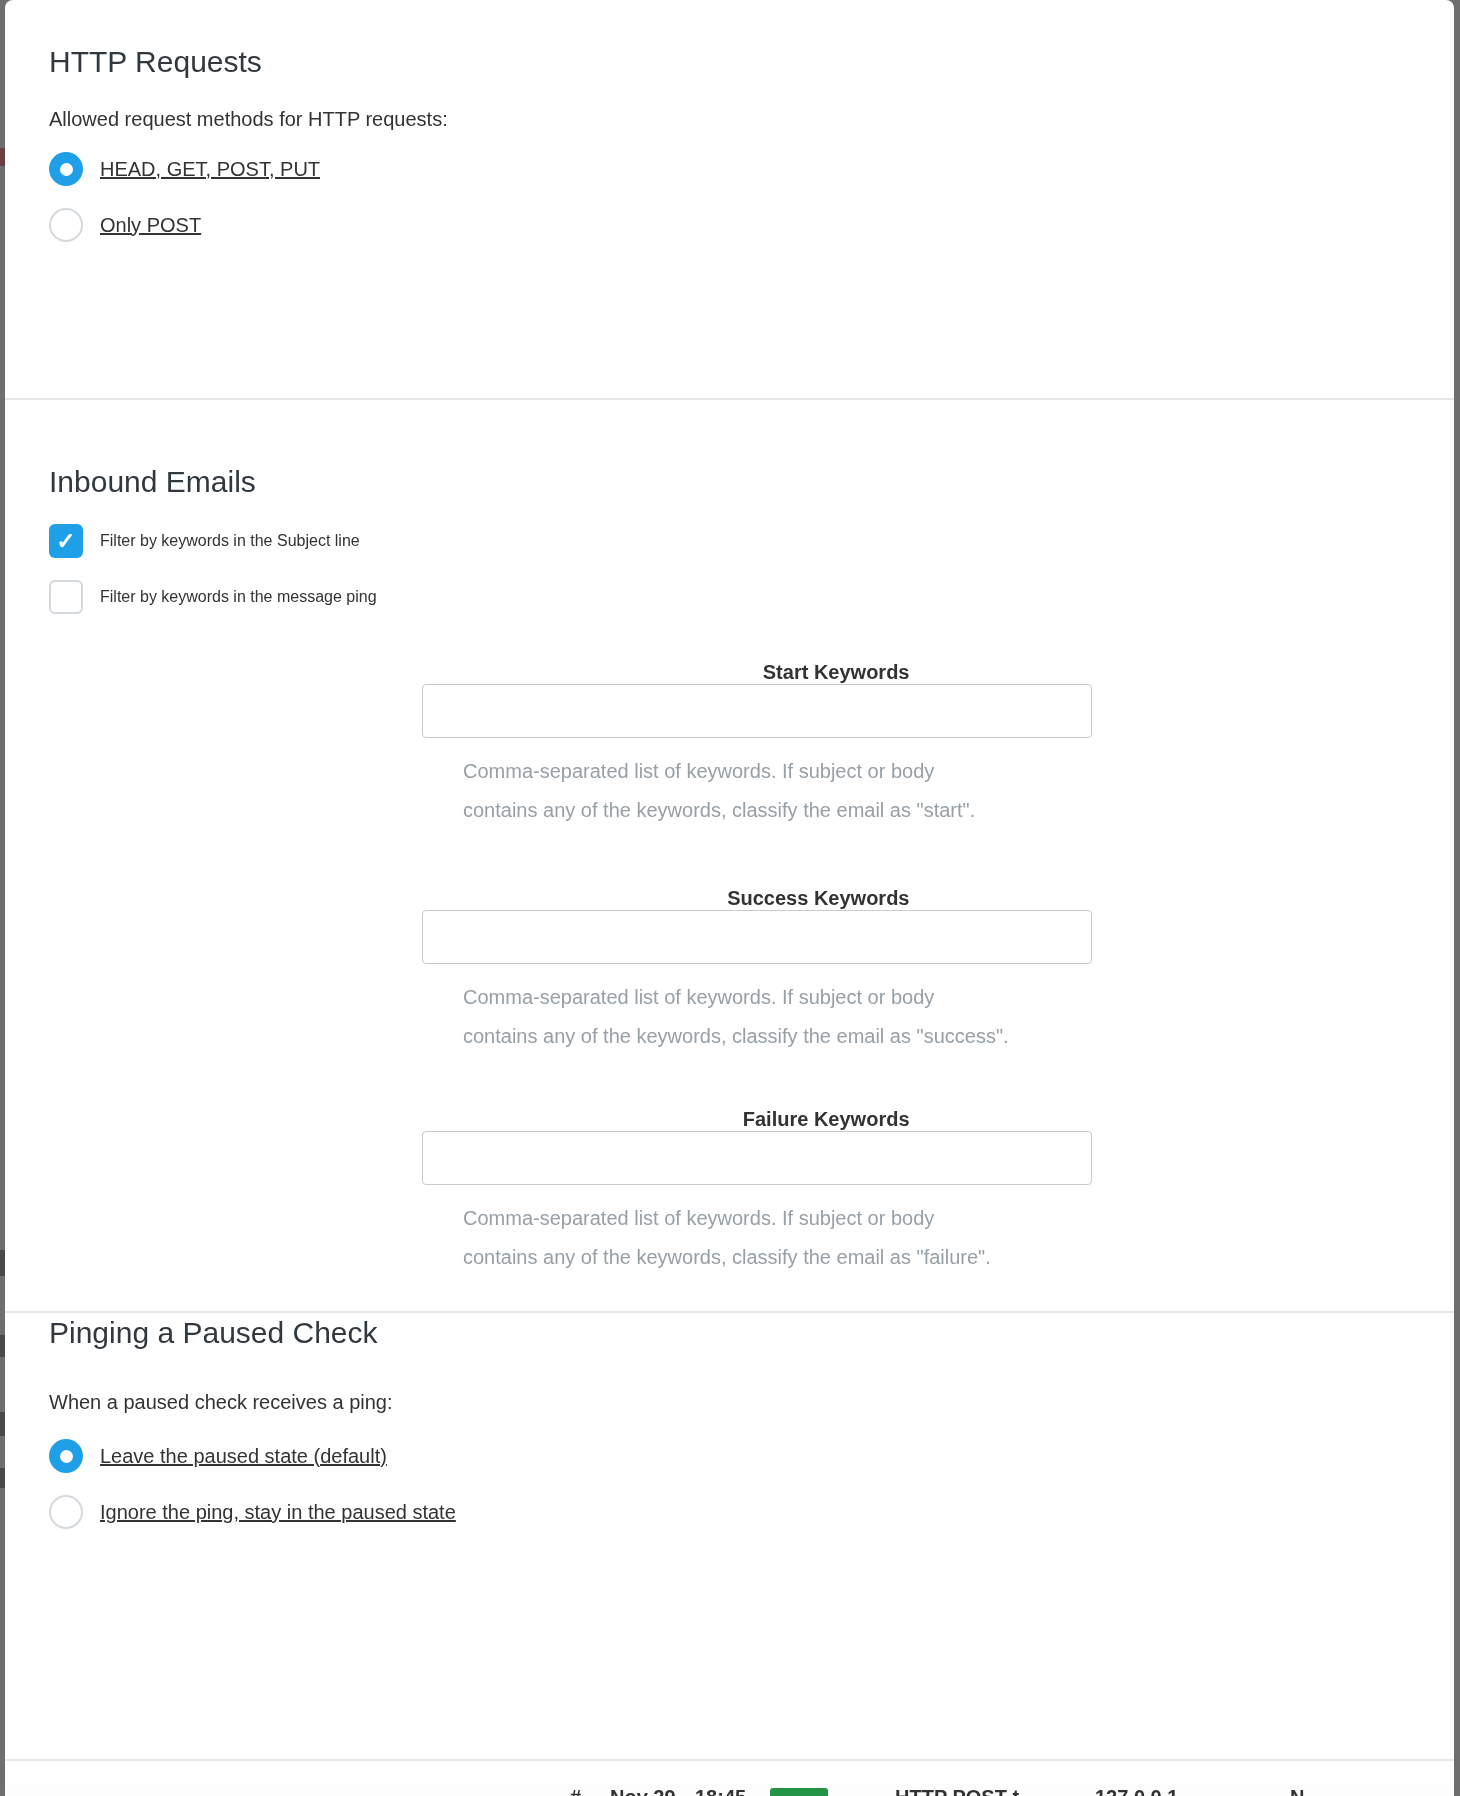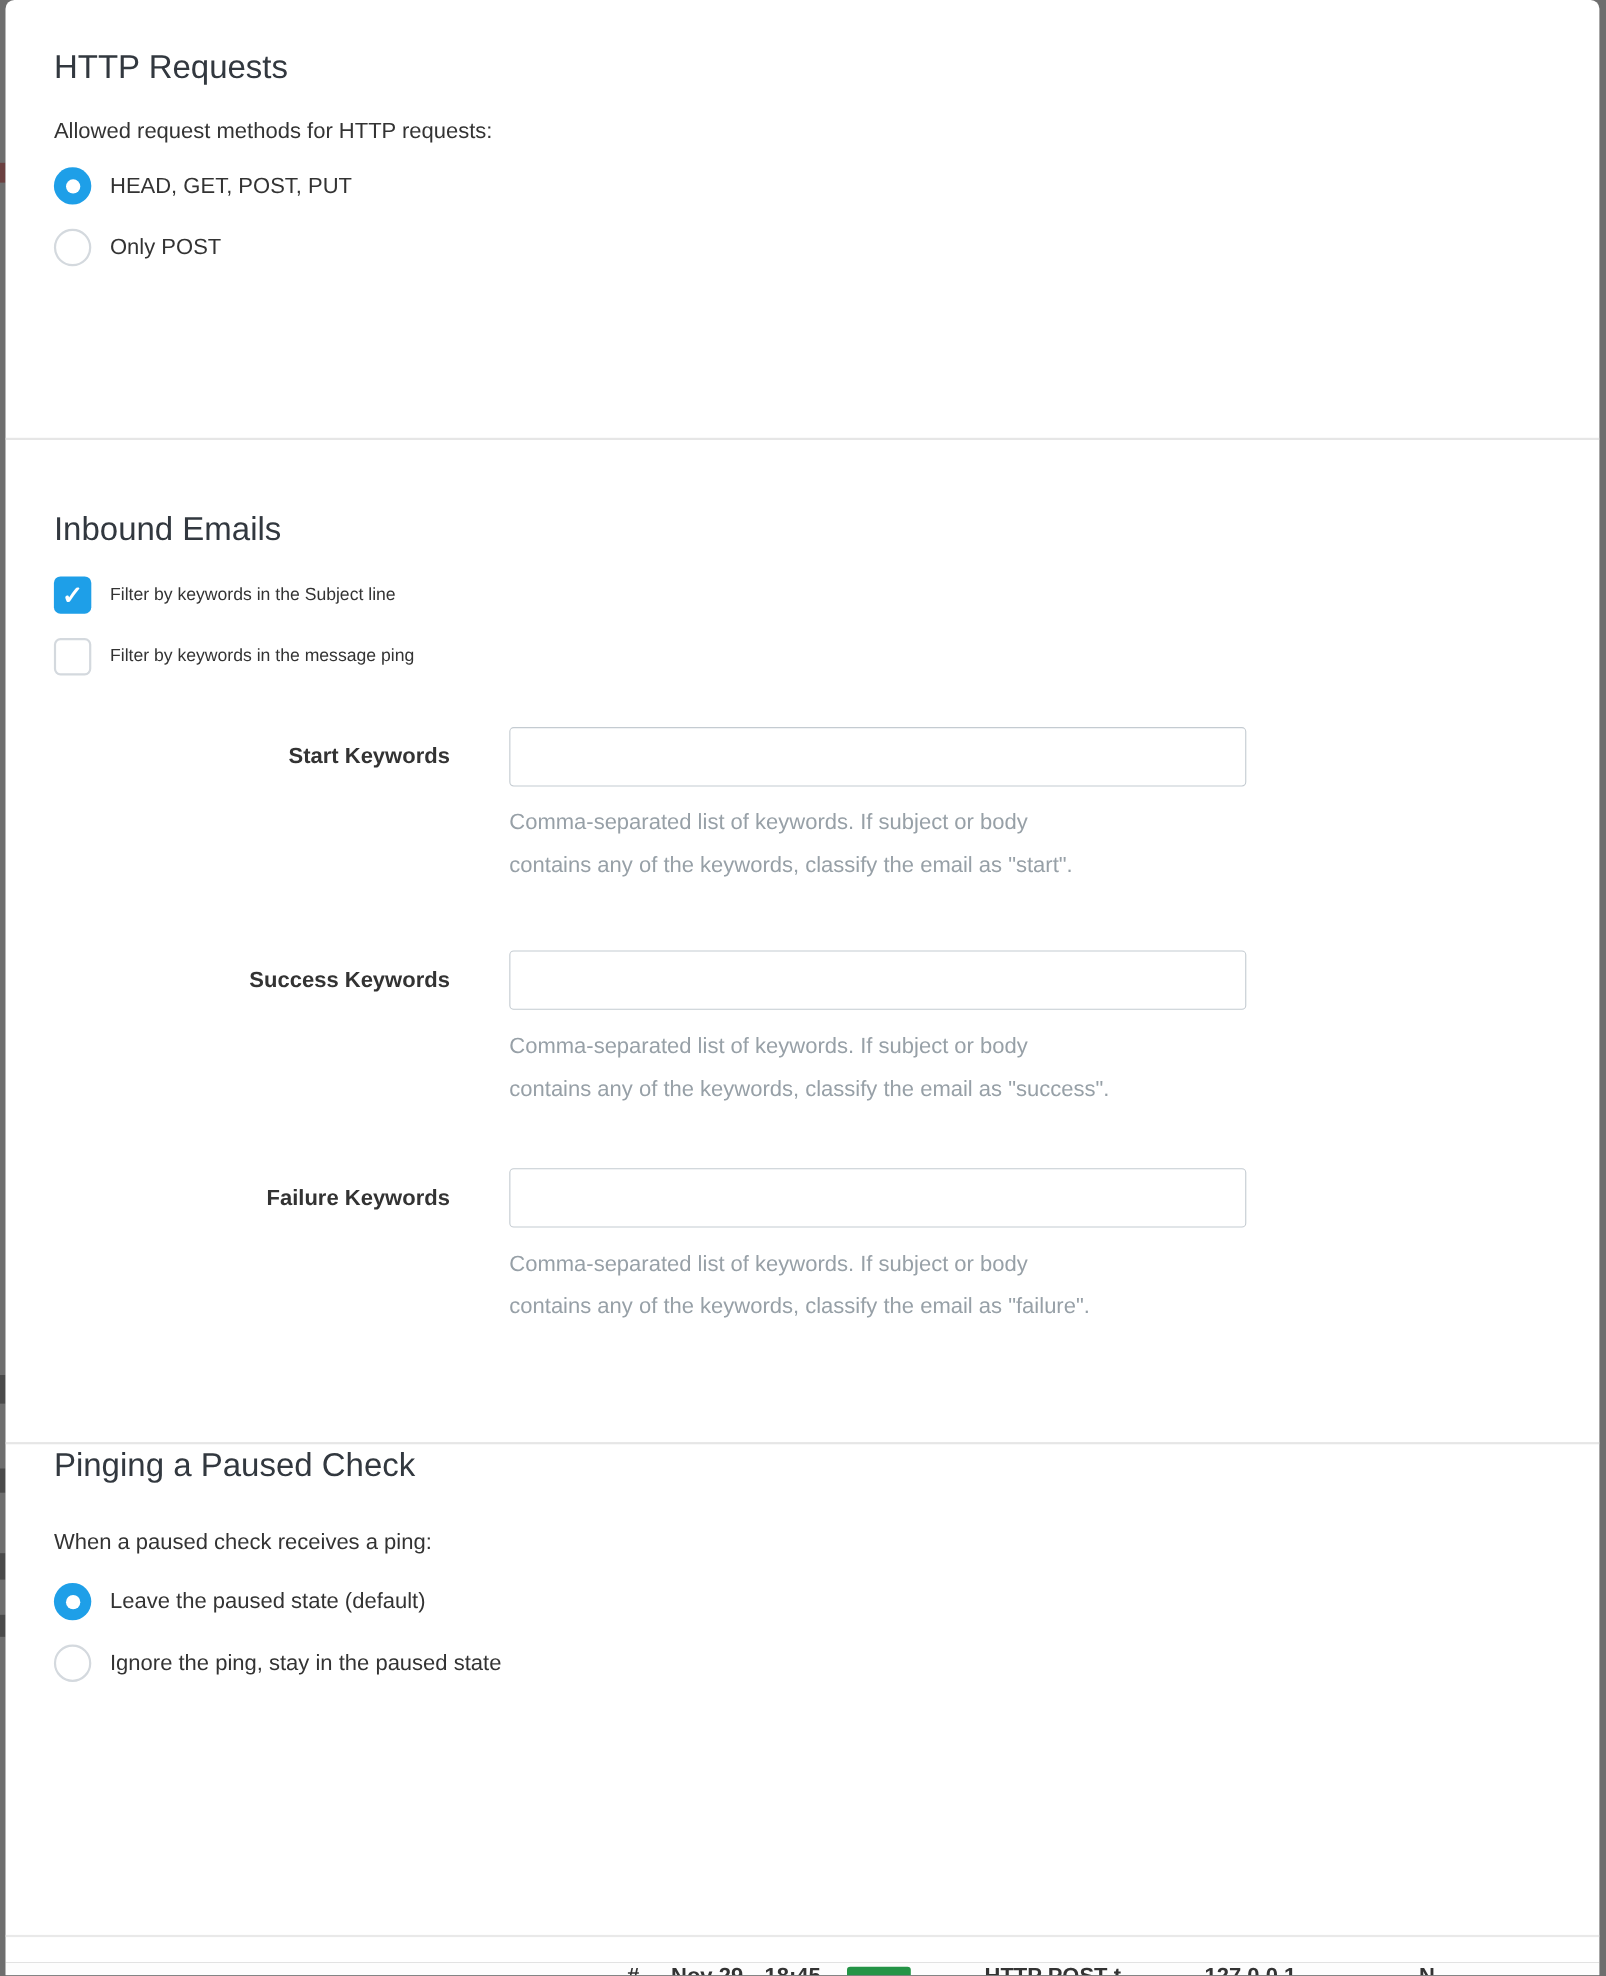--- a/index.html
+++ b/index.html
@@ -24,21 +24,21 @@
   .s2 { height:913px; padding-top:62px; }
   .s3 { height:446px; }
   h2.sec-title { font-size:30px; line-height:40px; font-weight:400; color:#32383f; }
   .s1 h2 { margin-bottom:24px; }
   .s2 h2 { margin-bottom:22px; }
   .s3 h2 { margin-bottom:36px; }
   .subtitle { font-size:20px; line-height:26px; color:#333; }
   .s1 .subtitle { margin-bottom:20px; }
   .s3 .subtitle { margin-bottom:24px; }
   
-  .opt-row { display:flex; align-items:center; height:34px; margin-bottom:22px; cursor:default; }
+  .opt-row { display:flex; align-items:center; height:34px; margin-bottom:22px; cursor:default;text-decoration:underline; }
   .radio {
     flex:0 0 34px; width:34px; height:34px; border-radius:50%;
     border:2px solid #d4d9de; background:#fff; position:relative;
   }
   .radio.on { border:none; background:var(--accent,#1e9fe8); }
   .radio.on .dot {
     position:absolute; left:50%; top:50%; width:13px; height:13px; margin:-6.5px 0 0 -6.5px;
     background:#fff; border-radius:50%;
   }
   .radio .dot { display:none; }
@@ -53,21 +53,21 @@
     display:flex; align-items:center; justify-content:center;
   }
   .cb .tick { display:none; color:#fff; font-size:23px; font-weight:bold; line-height:1; }
   .cb.on { border:none; background:var(--accent,#1e9fe8); }
   .cb.on .tick { display:block; }
   .check-label { margin-left:17px; font-size:16px; color:#333; }
   
   .form-group.g1 { margin-top:47px; }
   .form-group.g2 { margin-top:57px; }
   .form-group.g3 { margin-top:52px; }
-  .form-row { display:flex; align-items:center; }
+  .form-row { display:flex; align-items:center;flex-direction:column; }
   .form-label {
     width:360px; text-align:right; font-size:20px; font-weight:bold; color:#333;
   }
   .text-input {
     margin-left:54px; width:670px; height:54px;
     border:1.5px solid #c4cbd1; border-radius:4px; background:#fff;
     font-family:"Liberation Sans", sans-serif; font-size:20px; color:#333; padding:0 14px;
     outline:none;
   }
   .help { margin-left:414px; margin-top:14px; width:600px; }

